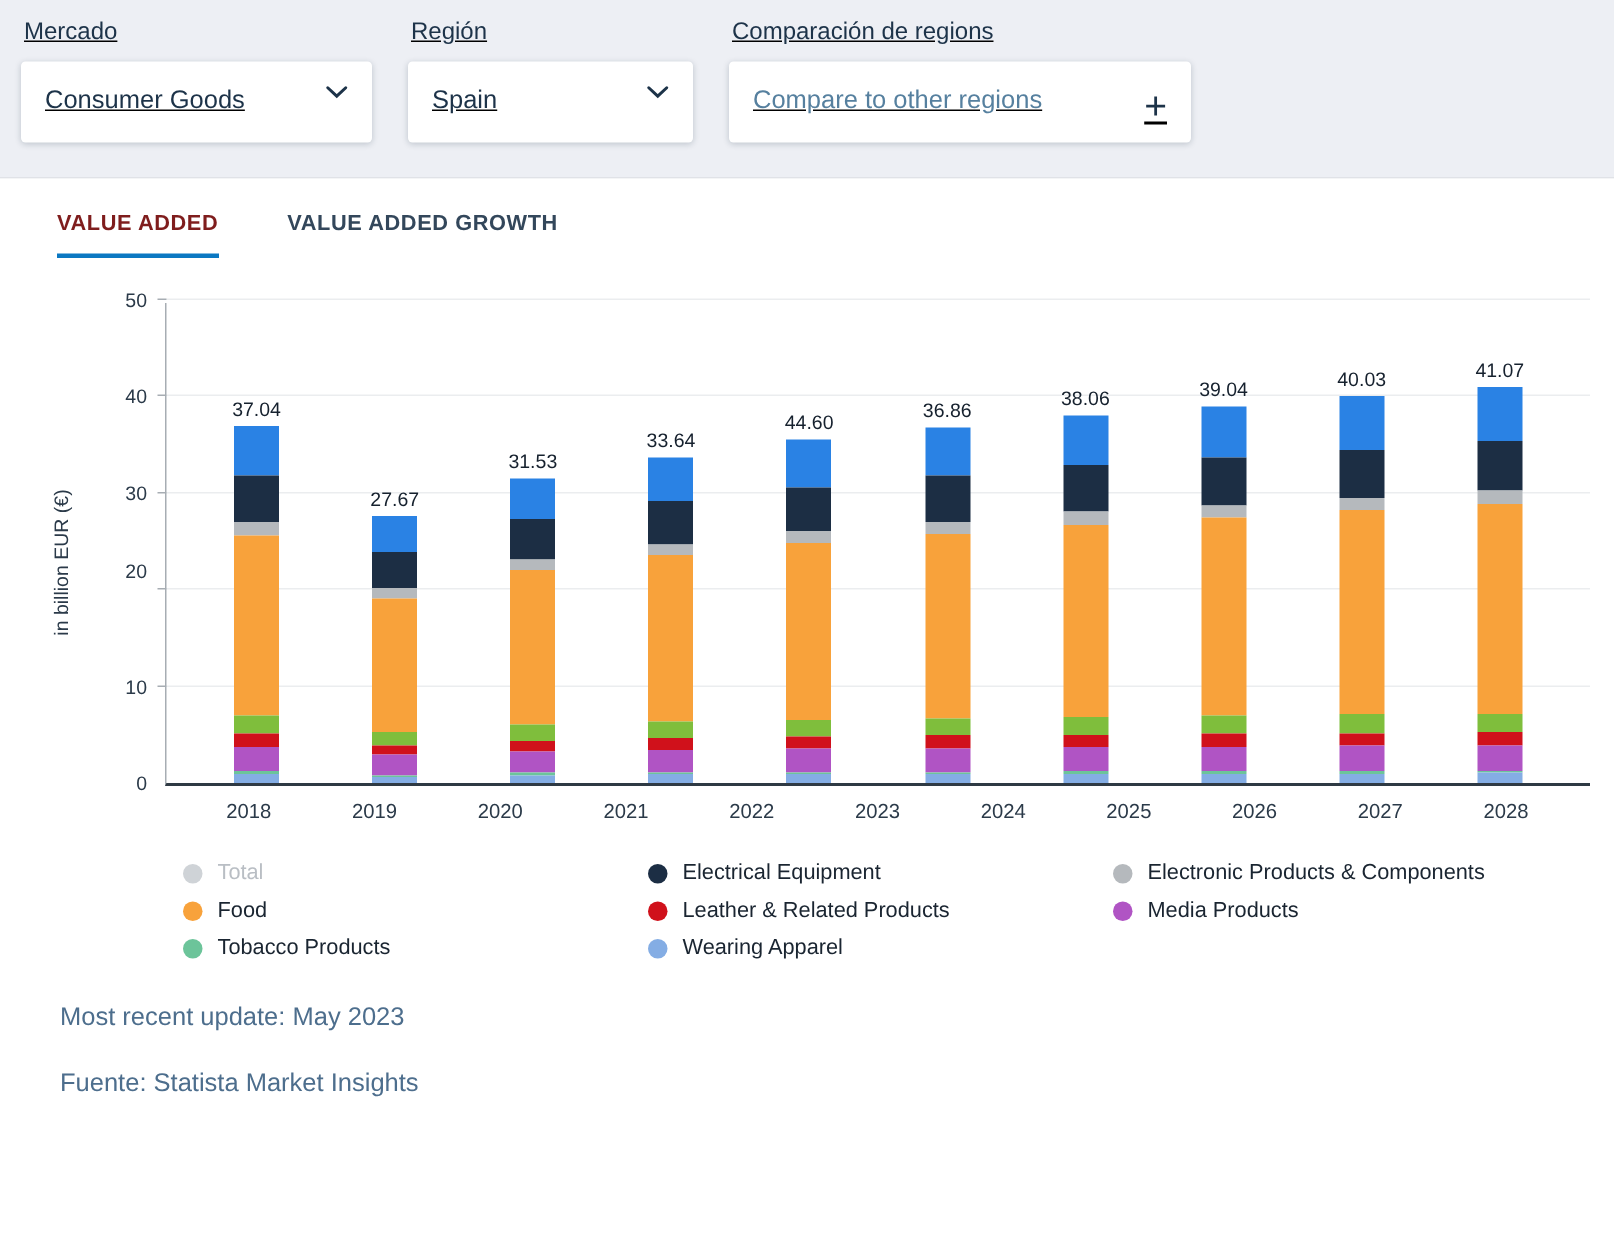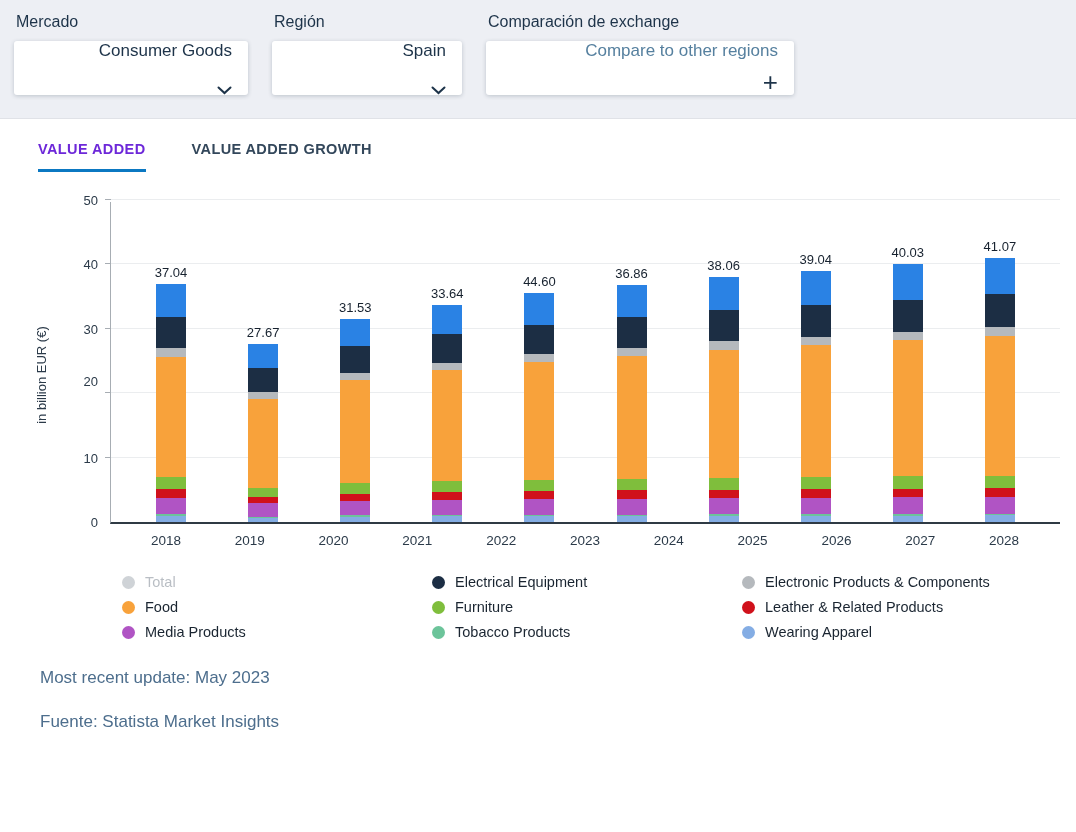--- a/index.html
+++ b/index.html
@@ -1,38 +1,38 @@
 <!DOCTYPE html>
 <html><head>
 <meta charset="utf-8">
 <style>
   * { box-sizing: border-box; }
   html,body { margin:0; padding:0; }
   body { font-family:"Liberation Sans", sans-serif; background:#ffffff; }
   .page { width:1076px; height:832px; overflow:hidden; background:#ffffff; }
 
   
-  .filters-bar { background:#edeff4; padding:13px 14px 24px 14px; display:flex; gap:24px; }
+  .filters-bar { background:#edeff4; padding:13px 14px 24px 14px; display:flex; gap:24px;text-decoration:underline; }
   .filter-group { display:flex; flex-direction:column; }
   .filter-label { font-size:16px; color:#1d3349; margin:0 0 10px 2px; }
   .filter-control { height:54px; background:#ffffff; border-radius:3px;
-    box-shadow:0 1px 4px rgba(20,40,60,0.22); display:flex; align-items:flex-end;
-    justify-content:space-between; padding:0 16px; font-size:17px; color:#1d3349; cursor:pointer;flex-direction:column; }
+    box-shadow:0 1px 4px rgba(20,40,60,0.22); display:flex; align-items:flex-start;
+    justify-content:space-between; padding:16px 16px; font-size:17px; color:#1d3349; cursor:pointer; }
   .fc-market { width:234px; }
   .fc-region { width:190px; }
   .fc-compare { width:308px; color:#56809f; }
   .chevron svg { display:block; }
   .plus-icon { font-size:26px; font-weight:300; color:#1d3349; line-height:1; }
 
   
   .card { background:#ffffff; padding-top:22px; box-shadow:0 -1px 0 rgba(0,0,0,0.05); }
   .tabs { display:flex; gap:46px; padding-left:38px; }
   .tab { font-size:14.5px; font-weight:700; letter-spacing:0.4px; padding-bottom:12px;
          border-bottom:3px solid transparent; cursor:pointer; }
-  .tab.active { color:#6d28d9; border-bottom-color:#0b78c2; }
+  .tab.active { color:#7f1d1d; border-bottom-color:#0b78c2; }
   .tab.inactive { color:#33475b; }
 
   
   .chart-row { display:flex; margin:30px 16px 0 30px; }
   .y-title-wrap { width:22px; position:relative; }
   .y-title { position:absolute; left:50%; top:50%;
     transform:translate(-50%,-50%) rotate(-90deg); white-space:nowrap;
     font-size:13px; color:#2b3a49; }
   .plot-outer { flex:1; margin-left:58px; }
   .plot { position:relative; height:322px; border-left:1px solid #a7adb3; border-bottom:2px solid #2f3a44; }
@@ -81,21 +81,21 @@
       <div class="filter-control fc-region">
         <span>Spain</span>
         <span class="chevron">
           <svg width="15" height="9" viewBox="0 0 15 9">
               <path d="M1.5 1.5l6 5.6 6-5.6" stroke="#1d3349" stroke-width="2" fill="none" stroke-linecap="round"></path>
             </svg>
         </span>
       </div>
     </div>
     <div class="filter-group">
-      <div class="filter-label">Comparación de exchange</div>
+      <div class="filter-label">Comparación de regions</div>
       <div class="filter-control fc-compare">
         <span>Compare to other regions</span>
         <span class="plus-icon">+</span>
       </div>
     </div>
   </div>
 
   <div class="card">
     <div class="tabs">
       <div class="tab active">VALUE ADDED</div>
@@ -294,24 +294,20 @@
         </div>
         <div class="legend-item">
           <span class="legend-dot" style="background: rgb(181, 185, 189);"></span>
           <span>Electronic Products &amp; Components</span>
         </div>
         <div class="legend-item">
           <span class="legend-dot" style="background: rgb(248, 162, 59);"></span>
           <span>Food</span>
         </div>
         <div class="legend-item">
-          <span class="legend-dot" style="background: rgb(127, 190, 60);"></span>
-          <span>Furniture</span>
-        </div>
-        <div class="legend-item">
           <span class="legend-dot" style="background: rgb(208, 17, 27);"></span>
           <span>Leather &amp; Related Products</span>
         </div>
         <div class="legend-item">
           <span class="legend-dot" style="background: rgb(176, 84, 196);"></span>
           <span>Media Products</span>
         </div>
         <div class="legend-item">
           <span class="legend-dot" style="background: rgb(108, 196, 154);"></span>
           <span>Tobacco Products</span>

